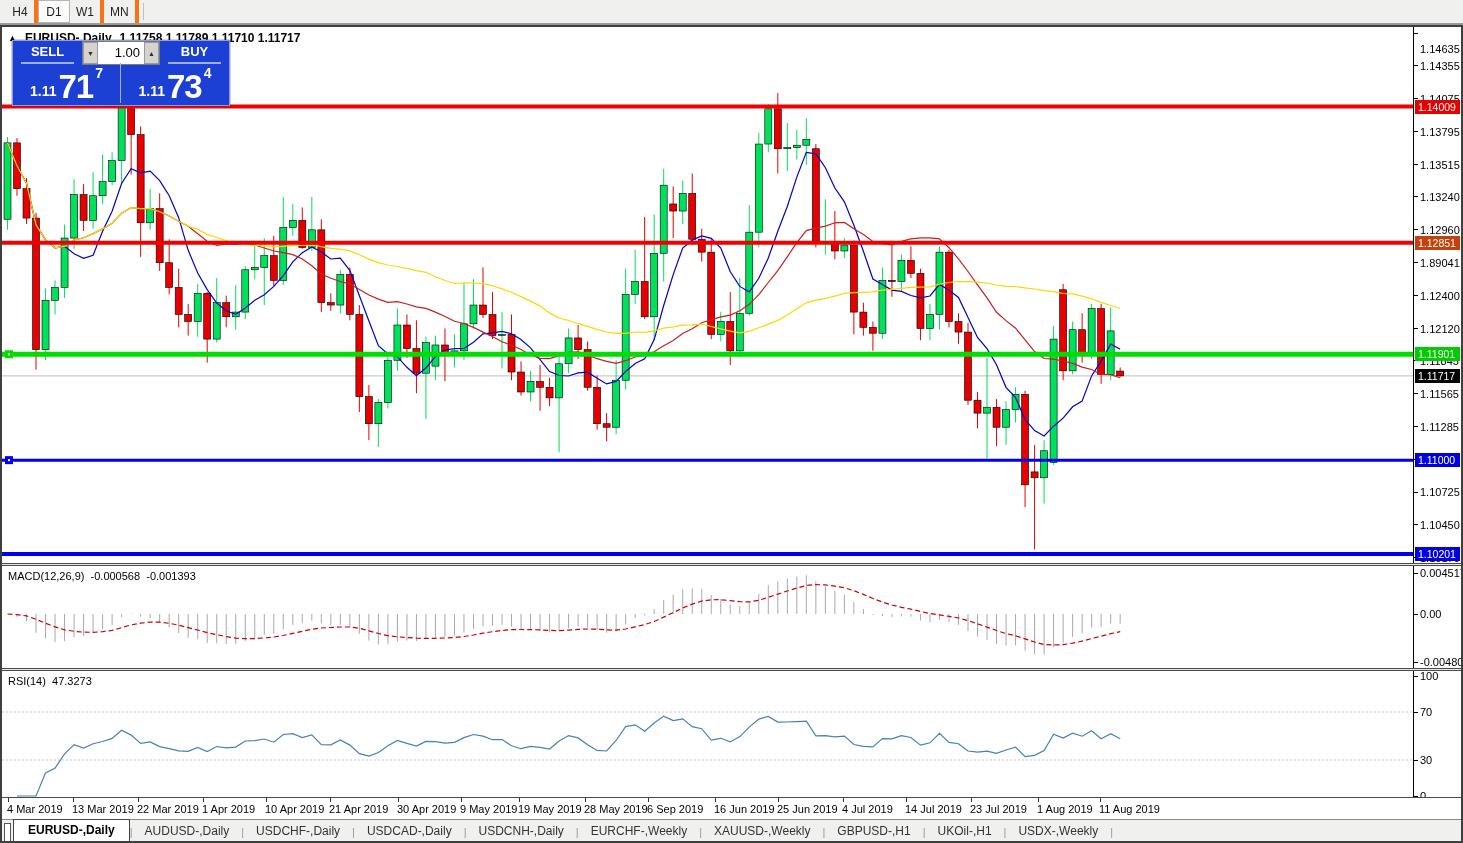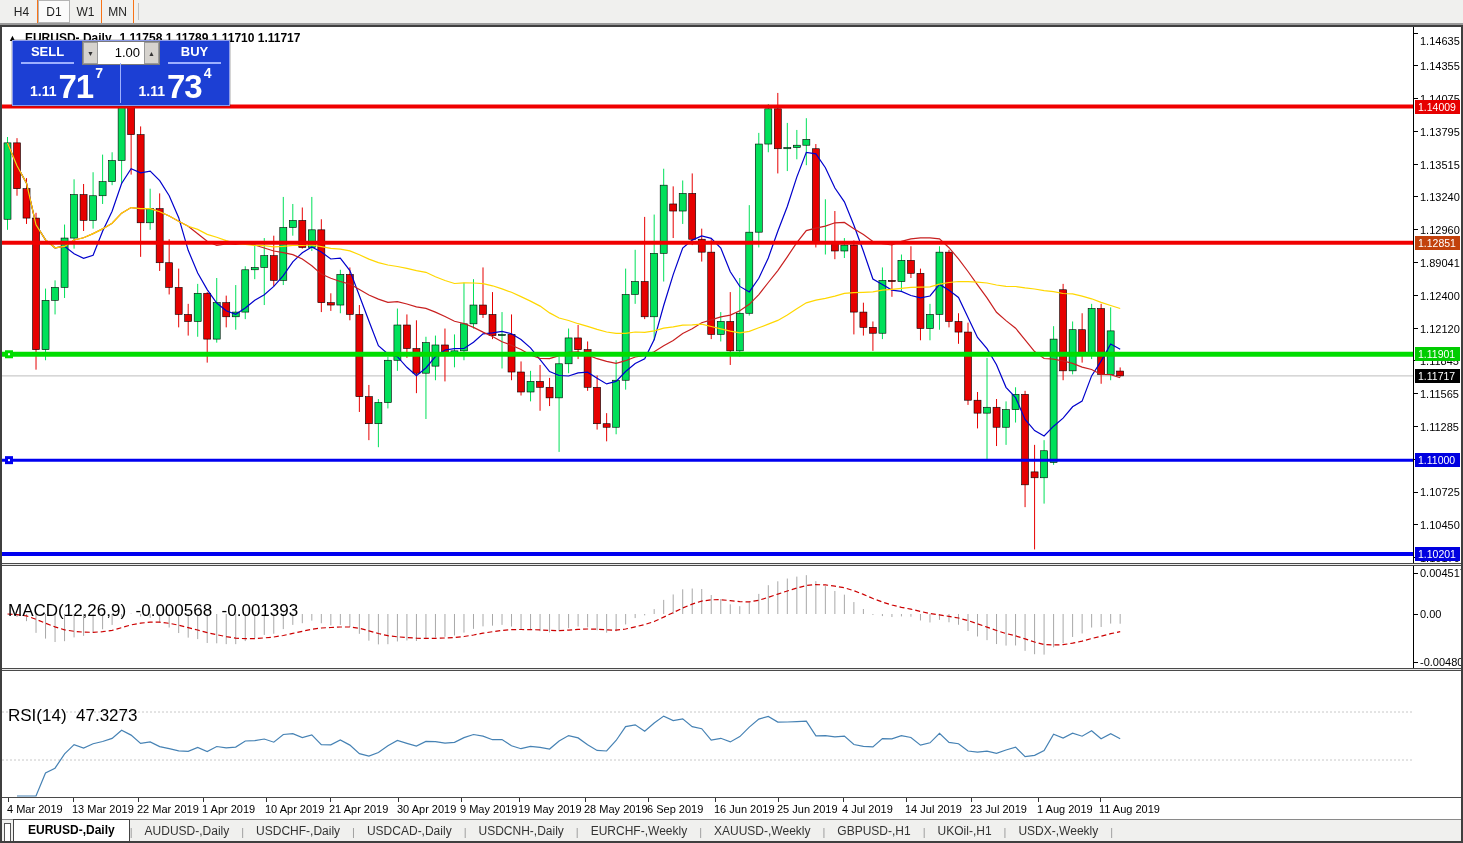--- a/index.html
+++ b/index.html
@@ -4,21 +4,21 @@
 <style>
   * { box-sizing: border-box; margin: 0; padding: 0; }
   html,body { width:1463px; height:843px; }
   body { font-family:"Liberation Sans", sans-serif; background:#fff; overflow:hidden; }
   #screen { position:relative; width:1463px; height:843px; background:#fff; overflow:hidden; }
 
   
   #toolbar { position:absolute; left:0; top:0; width:1463px; height:25px;
     background:#f0f0ee; border-bottom:2px solid #9a9a9a; display:flex; align-items:stretch; padding-left:6px; }
   .tf-btn { min-width:32px; padding:0 6px; display:flex; align-items:center; justify-content:center;
-    font-size:12px; color:#222; border-right:1px solid #f97316; cursor:default; }
+    font-size:12px; color:#222; border-right:4px solid #f97316; cursor:default; }
   .tf-btn.active { background:#fbfbfb; border:1px solid #b5b5b5; border-right:1px solid #b5b5b5; }
   .tf-divider { width:1px; background:#c0c0c0; margin:3px 4px; }
 
   
   #frame { position:absolute; left:0; top:25px; width:1463px; height:818px;
     border:2px solid #3f3f3f; background:#fff; }
   .pane { position:absolute; left:0; width:1459px; background:#fff; overflow:hidden; }
   #main-pane  { top:0;   height:536px; }
   #macd-pane  { top:539px; height:102px; }
   #rsi-pane   { top:644px; height:126px; }
@@ -28,21 +28,21 @@
 
   .axis-col { position:absolute; right:0; top:0; bottom:0; width:48px;
     border-left:1px solid #000; background:#fff; }
   .ytick { position:absolute; left:6px; height:12px; line-height:12px; font-size:11px; color:#000; white-space:nowrap; }
   .ytickmark { position:absolute; left:0; width:4px; height:1px; background:#000; }
   .badge { position:absolute; left:1px; right:1px; height:14px; line-height:14px;
     font-size:10.5px; padding-left:3px; white-space:nowrap; }
 
   svg.plot { position:absolute; left:0; top:0; }
 
-  .ind-label { position:absolute; left:6px; top:4px; font-size:17px; color:#000; white-space:nowrap; z-index:5;margin-top:31px; }
+  .ind-label { position:absolute; left:6px; top:4px; font-size:11px; color:#000; white-space:nowrap; z-index:5; }
 
   
   #chart-title { position:absolute; left:6px; top:4px; font-size:12px; font-weight:bold; color:#000;
     z-index:6; display:flex; gap:8px; align-items:center; }
   #title-arrow { font-size:9px; }
 
   
   #ocr { position:absolute; left:10px; top:13px; width:218px; height:66px; z-index:10;
     background:#1c3fd4; border:1px solid #8d9cea; box-shadow:0 0 0 1px #2a2a2a33; }
   #ocr-top { position:absolute; left:0; top:0; right:0; height:24px; display:flex; }
@@ -368,21 +368,21 @@
           <line x1="0" y1="327.26909518213773" x2="1411" y2="327.26909518213773" stroke="#00dd00" stroke-width="5"></line>
           <rect x="3" y="323.26909518213773" width="8" height="8" fill="#00dd00"></rect>
           <rect x="6" y="326.26909518213773" width="2" height="2" fill="#fff"></rect>
           <line x1="0" y1="433.1445358401867" x2="1411" y2="433.1445358401867" stroke="#0000f0" stroke-width="3"></line>
           <rect x="3" y="429.1445358401867" width="8" height="8" fill="#0000f0"></rect>
           <rect x="6" y="432.1445358401867" width="2" height="2" fill="#fff"></rect>
           <line x1="0" y1="527.0340775558172" x2="1411" y2="527.0340775558172" stroke="#0000f0" stroke-width="4"></line>
         </svg>
       <div class="axis-col" id="main-axis">
           <div class="ytickmark" style="top:5.5px"></div>
-          <div class="ytick" style="top:8px">1.14635</div>
+          <div class="ytick" style="top:16px">1.14635</div>
           <div class="ytickmark" style="top:38.402467685075365px"></div>
           <div class="ytick" style="top:32.902467685075365px">1.14355</div>
           <div class="ytickmark" style="top:71.30493537015334px"></div>
           <div class="ytick" style="top:65.80493537015334px">1.14075</div>
           <div class="ytickmark" style="top:104.20740305522871px"></div>
           <div class="ytick" style="top:98.70740305522871px">1.13795</div>
           <div class="ytickmark" style="top:137.10987074030407px"></div>
           <div class="ytick" style="top:131.60987074030407px">1.13515</div>
           <div class="ytickmark" style="top:169.42479435957588px"></div>
           <div class="ytick" style="top:163.92479435957588px">1.13240</div>
@@ -563,20 +563,30 @@
     <div class="pane" id="rsi-pane">
       <div class="ind-label">
         <span>RSI(14)</span>&nbsp;
         <span>47.3273</span>
       </div>
       <svg class="plot" id="rsi-svg" width="1411" height="126">
           <line x1="0" y1="41" x2="1411" y2="41" stroke="#c8c8c8" stroke-width="1" stroke-dasharray="2 2"></line>
           <line x1="0" y1="89" x2="1411" y2="89" stroke="#c8c8c8" stroke-width="1" stroke-dasharray="2 2"></line>
           <polyline points="15.0,125.0 24.5,125.0 34.0,125.0 43.5,101.9 53.0,97.2 62.6,82.9 72.1,73.6 81.6,77.0 91.1,72.7 100.6,70.5 110.1,67.4 119.6,59.2 129.1,64.1 138.6,72.4 148.2,70.9 157.7,75.6 167.2,77.6 176.7,79.8 186.2,80.4 195.7,76.4 205.2,80.5 214.7,75.5 224.2,76.8 233.7,76.1 243.3,70.0 252.8,69.7 262.3,68.0 271.8,71.2 281.3,63.5 290.8,62.6 300.3,66.5 309.8,63.9 319.3,73.6 328.8,73.9 338.3,69.0 347.9,74.1 357.4,82.7 366.9,85.1 376.4,81.5 385.9,74.7 395.4,69.5 404.9,72.3 414.4,75.1 423.9,70.4 433.4,70.7 443.0,72.2 452.5,71.3 462.0,66.6 471.5,63.5 481.0,65.1 490.5,68.7 500.0,68.5 509.5,74.7 519.0,77.7 528.5,75.3 538.1,76.3 547.6,78.0 557.1,70.0 566.6,64.6 576.1,66.9 585.6,73.8 595.1,79.4 604.6,80.0 614.1,69.5 623.6,55.6 633.2,53.8 642.7,60.3 652.2,52.0 661.7,45.1 671.2,49.6 680.7,47.9 690.2,55.6 699.7,57.7 709.2,69.1 718.8,67.3 728.3,70.9 737.8,65.6 747.3,56.1 756.8,48.1 766.3,45.4 775.8,51.1 785.3,51.0 794.8,50.7 804.3,50.2 813.9,64.8 823.4,64.7 832.9,65.9 842.4,65.1 851.9,73.5 861.4,75.3 870.9,75.9 880.4,67.6 889.9,67.8 899.4,64.6 908.9,66.5 918.5,74.2 928.0,71.8 937.5,62.3 947.0,71.4 956.5,72.7 966.0,80.0 975.5,81.2 985.0,80.2 994.5,82.3 1004.0,79.0 1013.6,76.2 1023.1,85.7 1032.6,84.4 1042.1,79.5 1051.6,63.3 1061.1,67.1 1070.6,62.1 1080.1,65.2 1089.6,59.8 1099.1,67.8 1108.7,62.8 1118.2,67.8" fill="none" stroke="#4682b4" stroke-width="1.2"></polyline>
         </svg>
+      <div class="axis-col" id="rsi-axis">
+          <div class="ytickmark" style="top:5px"></div>
+          <div class="ytick" style="top:-1px">100</div>
+          <div class="ytickmark" style="top:41px"></div>
+          <div class="ytick" style="top:35px">70</div>
+          <div class="ytickmark" style="top:89px"></div>
+          <div class="ytick" style="top:83px">30</div>
+          <div class="ytickmark" style="top:125px"></div>
+          <div class="ytick" style="top:119px">0</div>
+        </div>
     </div>
 
     <div id="time-axis">
         <div class="xtickmark" style="left:6px"></div>
         <div class="xlabel" style="left:5px">4 Mar 2019</div>
         <div class="xtickmark" style="left:71px"></div>
         <div class="xlabel" style="left:70px">13 Mar 2019</div>
         <div class="xtickmark" style="left:136px"></div>
         <div class="xlabel" style="left:135px">22 Mar 2019</div>
         <div class="xtickmark" style="left:201px"></div>

